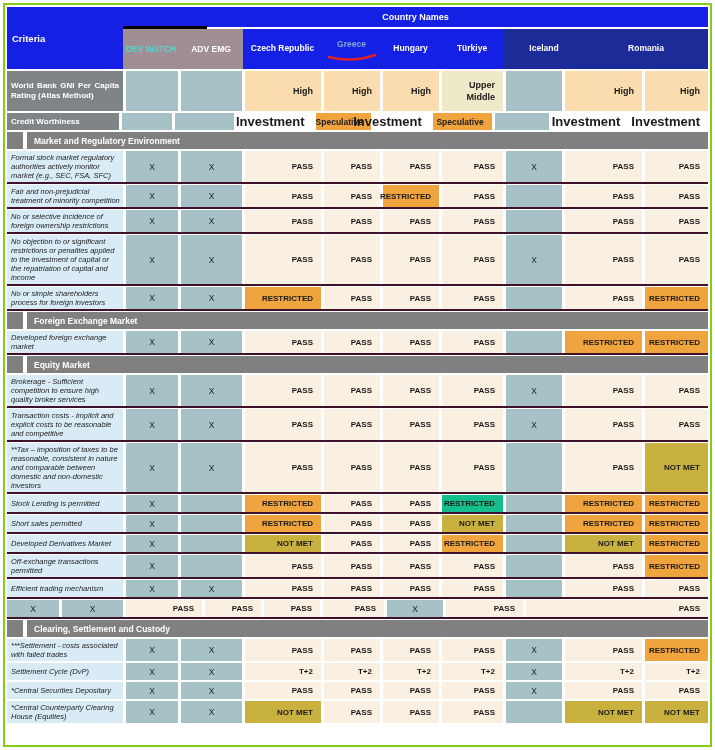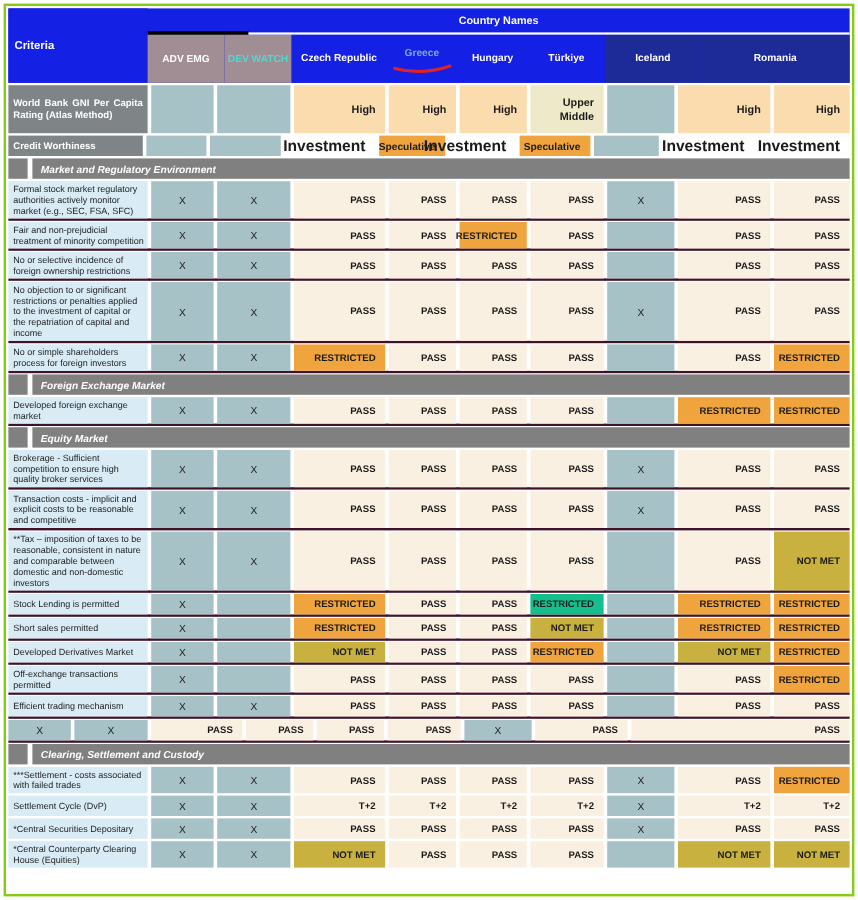--- a/index.html
+++ b/index.html
@@ -30,60 +30,60 @@
   
   .trow{display:flex;margin-bottom:2px;min-height:17px;}
   .trow.mrn{border-bottom:2px solid var(--maroon);margin-bottom:1px;}
   .cell{margin-left:3px;display:flex;align-items:center;justify-content:flex-end;
         font-size:8px;font-weight:bold;color:var(--celltext);padding-right:8px;box-sizing:border-box;text-align:right;}
   .cell:first-child{margin-left:0;}
   
   .c0{width:116px}.c1{width:52px}.c2{width:61px}.c3{width:76px}.c4{width:56px}.c5{width:56px}
   .c6{width:61px}.c7{width:56px}.c8{width:77px}.c9{flex:1}
   .lbl{background:var(--labelblue);justify-content:flex-start;text-align:left;font-weight:normal;
-       font-size:7.5px;line-height:9px;color:#1c1c1c;padding:2px 3px 2px 4px;}
+       font-size:7.5px;line-height:9px;color:#1c1c1c;padding:2px 3px 2px 4px;font-style:italic;}
   .lbl-gray{background:var(--graylabel);color:#fff;font-weight:bold;font-size:8px;line-height:10px;
        justify-content:flex-start;text-align:justify;padding:2px 4px;}
   .v-blank{background:var(--teal);}
   .v-x{background:var(--teal);justify-content:center;padding-right:0;font-weight:normal;font-size:8.5px;color:#222;}
   .v-pass{background:var(--cream);}
   .v-restricted{background:var(--orange);}
   .v-notmet{background:var(--olive);}
   .v-green{background:var(--green);}
   .v-high{background:var(--peach);font-size:9px;}
   .v-upmid{background:var(--khaki);font-size:9px;line-height:12px;}
   .v-invest{background:#ffffff;font-size:13px;}
   .v-spec{background:var(--orange);font-size:8.5px;}
   .rating-gni{min-height:40px;}
   .rating-credit{min-height:17px;}
   
   .secrow{display:flex;height:17px;margin-bottom:2px;}
   .secsq{width:16px;background:var(--graybar);}
   .secbar{flex:1;margin-left:4px;background:var(--graybar);display:flex;align-items:center;}
-  .secbar span{color:#fff;font-weight:bold;font-size:8.5px;padding-left:7px;font-style:italic;}
+  .secbar span{color:#fff;font-weight:bold;font-size:8.5px;padding-left:7px;}
 </style>
 </head>
 <body>
 
 <div id="frame" style="--blue: #1420e4; --navy: #1d2b99; --mauve: #a18d94; --teal: #a6c2c7; --labelblue: #d9ecf6; --cream: #faf0e1; --peach: #fbdcae; --khaki: #eee9c8; --orange: #f0a43e; --olive: #c8b13e; --green: #15bf8d; --graylabel: #7f8487; --graybar: #808080; --maroon: #3f1229; --greecetext: #82a8d9; --turq: #4fd9cf; --red: #e02128;">
 
   <div class="hdr">
     <div class="cnbar">
       <span>Country Names</span>
     </div>
     <div class="criteria-cell">
       <span>Criteria</span>
     </div>
     <div class="blackstrip"></div>
     <div class="colheads" id="colheads">
+        <div class="ch w-dev grp">
+          <span style="color: rgb(79, 217, 207);">DEV WATCH</span>
+        </div>
         <div class="ch w-adv grp">
           <span>ADV EMG</span>
-        </div>
-        <div class="ch w-dev grp">
-          <span style="color: rgb(79, 217, 207);">DEV WATCH</span>
         </div>
         <div class="ch w-cze cty">
           <span>Czech Republic</span>
         </div>
         <div class="ch w-gre cty">
           <span style="color: rgb(130, 168, 217);">Greece</span>
           <svg width="52" height="9" class="ul-svg">
             <path d="M3 4 Q26 10 49 2" stroke="#e02128" stroke-width="2.6" fill="none" stroke-linecap="round"></path>
           </svg>
         </div>

